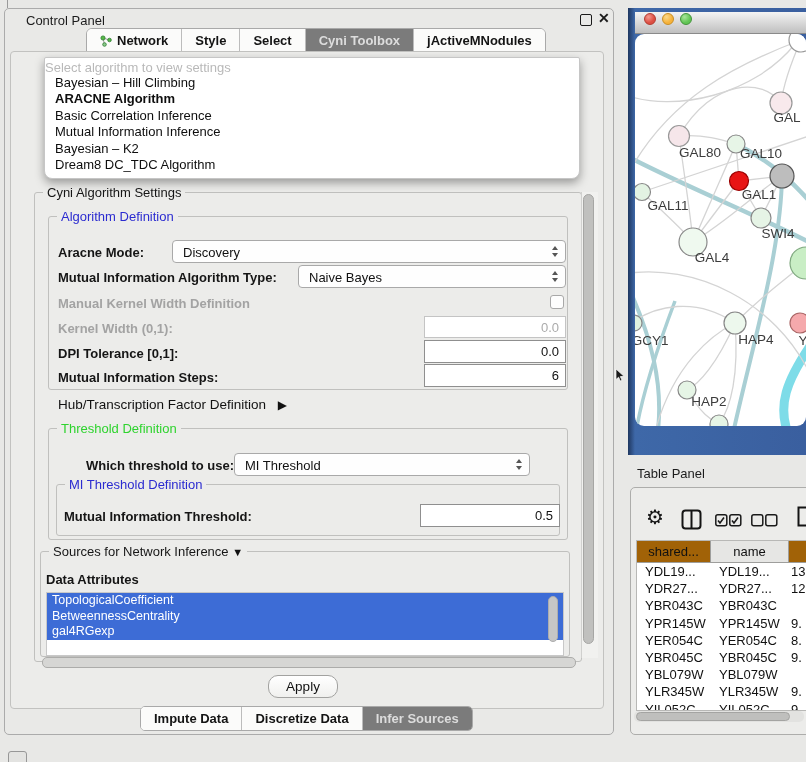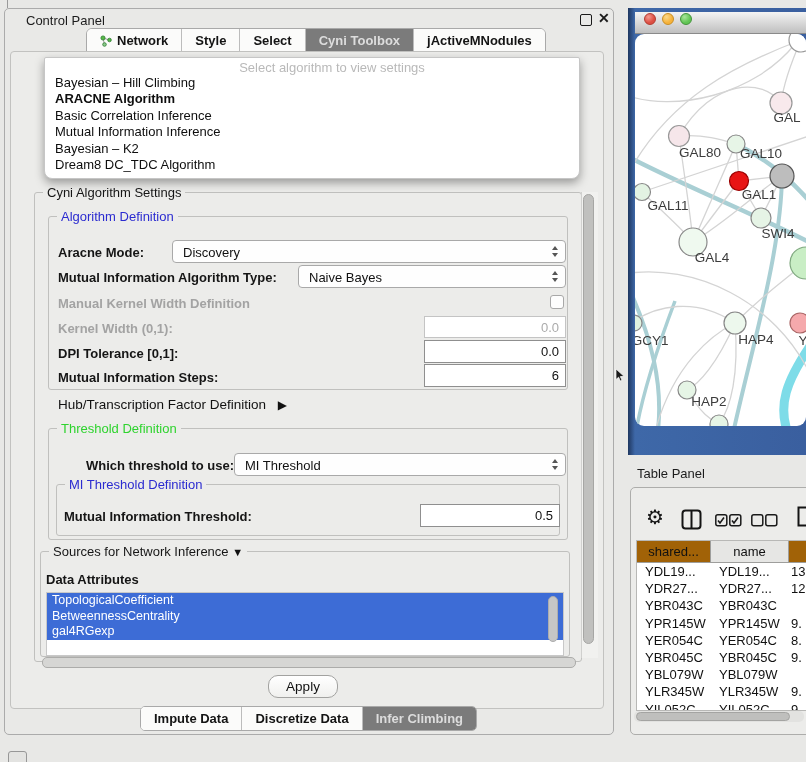--- a/index.html
+++ b/index.html
@@ -81,21 +81,21 @@
               border-right:1px solid #9E9E9C;border-bottom:1px solid #9E9E9C;background:#E6E6E4;box-sizing:border-box;}
   .thead-cell.hl{background:#a16207;}
   .tcell{height:17.2px;line-height:17.2px;font-size:13px;color:#111;padding-left:8px;white-space:nowrap;overflow:hidden;box-sizing:border-box;}
   .tcell.c2{padding-left:2px;}
   .tp-hscroll{left:634px;top:711px;width:170px;height:11px;background:#E2E2E0;border-radius:5px;}
   .tp-hthumb{left:636px;top:712px;width:154px;height:9px;background:#BFBFBD;border:1px solid #A4A4A2;border-radius:5px;box-sizing:border-box;}
 
   
   #popup{left:44px;top:57px;width:534px;height:120px;background:#FFFFFF;border:1px solid #C6C6C6;
          border-radius:2px 2px 8px 8px;box-shadow:0 4px 10px rgba(0,0,0,0.35);z-index:60;}
-  .popup-ph{position:absolute;left:0;top:2px;width:100%;text-align:center;font-size:13px;color:#B9B9B9;padding-left:20px;}
+  .popup-ph{position:absolute;left:0;top:2px;width:100%;font-size:13px;color:#B9B9B9;}
   .popup-list{position:absolute;left:10px;top:17px;right:10px;}
   .algo-item{font-size:13px;color:#0E0E0E;height:16.4px;line-height:16.4px;white-space:nowrap;}
   .algo-item.sel{font-weight:bold;}
 
   .partial-icon{left:8px;top:751px;width:17px;height:14px;background:#E3E3E1;border:1px solid #979797;border-radius:3px 3px 0 0;}
   #cursor{left:615px;top:368px;z-index:70;}
 </style>
 </head>
 <body>
 
@@ -171,21 +171,21 @@
 
   <div class="abs plain" style="left:58px;top:397px;">
     <span>Hub/Transcription Factor Definition</span>
     <span class="tri-r" style="margin-left:8px;">▶</span>
   </div>
 
   <div class="abs gb" style="left:48px;top:428px;width:518px;height:110px;">
     <span class="gb-legend leg-green">Threshold Definition</span>
   </div>
   <div class="abs lbl" style="left:86px;top:458px;">Which threshold to use:</div>
-  <div class="abs combo" style="left:234px;top:453px;width:332px;text-align:right;">
+  <div class="abs combo" style="left:234px;top:453px;width:296px;text-align:right;">
     <span class="combo-val">MI Threshold</span>
     <span class="stepper">
         <i class="up"></i>
         <i class="dn"></i>
       </span>
   </div>
   <div class="abs gb" style="left:56px;top:484px;width:502px;height:50px;">
     <span class="gb-legend leg-blue">MI Threshold Definition</span>
   </div>
   <div class="abs lbl" style="left:64px;top:509px;">Mutual Information Threshold:</div>
@@ -212,21 +212,21 @@
   <div class="abs btn" style="left:268px;top:675px;width:70px;height:23px;border-radius:10px;">Apply</div>
 
   <div class="abs tabbar" id="bottom-tabs">
       <div class="tab">
         <span>Impute Data</span>
       </div>
       <div class="tab">
         <span>Discretize Data</span>
       </div>
       <div class="tab sel">
-        <span>Infer Climbing</span>
+        <span>Infer Sources</span>
       </div>
     </div>
 
   <div class="abs" id="popup">
     <div class="popup-ph">Select algorithm to view settings</div>
     <div class="popup-list">
         <div class="algo-item">Bayesian – Hill Climbing</div>
         <div class="algo-item sel">ARACNE Algorithm</div>
         <div class="algo-item">Basic Correlation Inference</div>
         <div class="algo-item">Mutual Information Inference</div>

